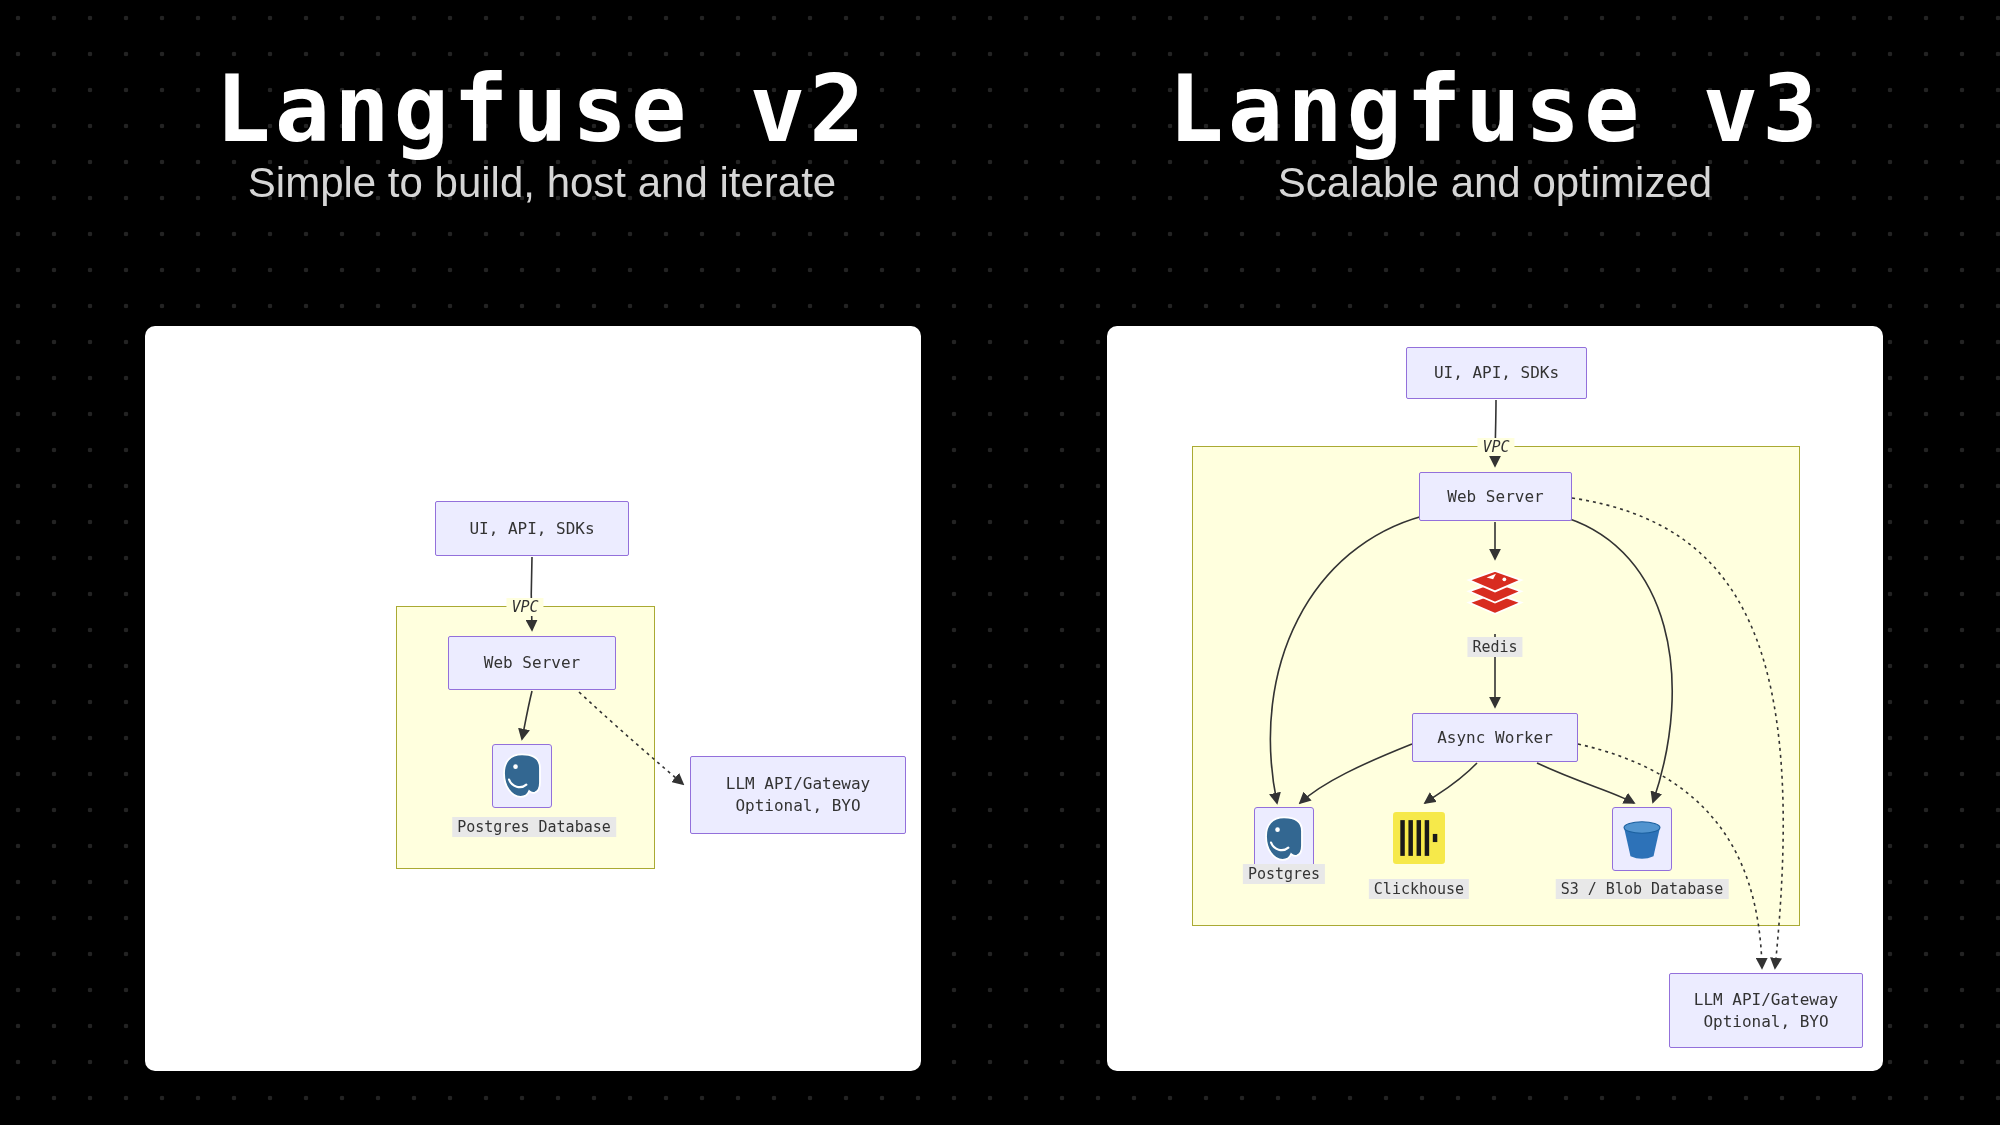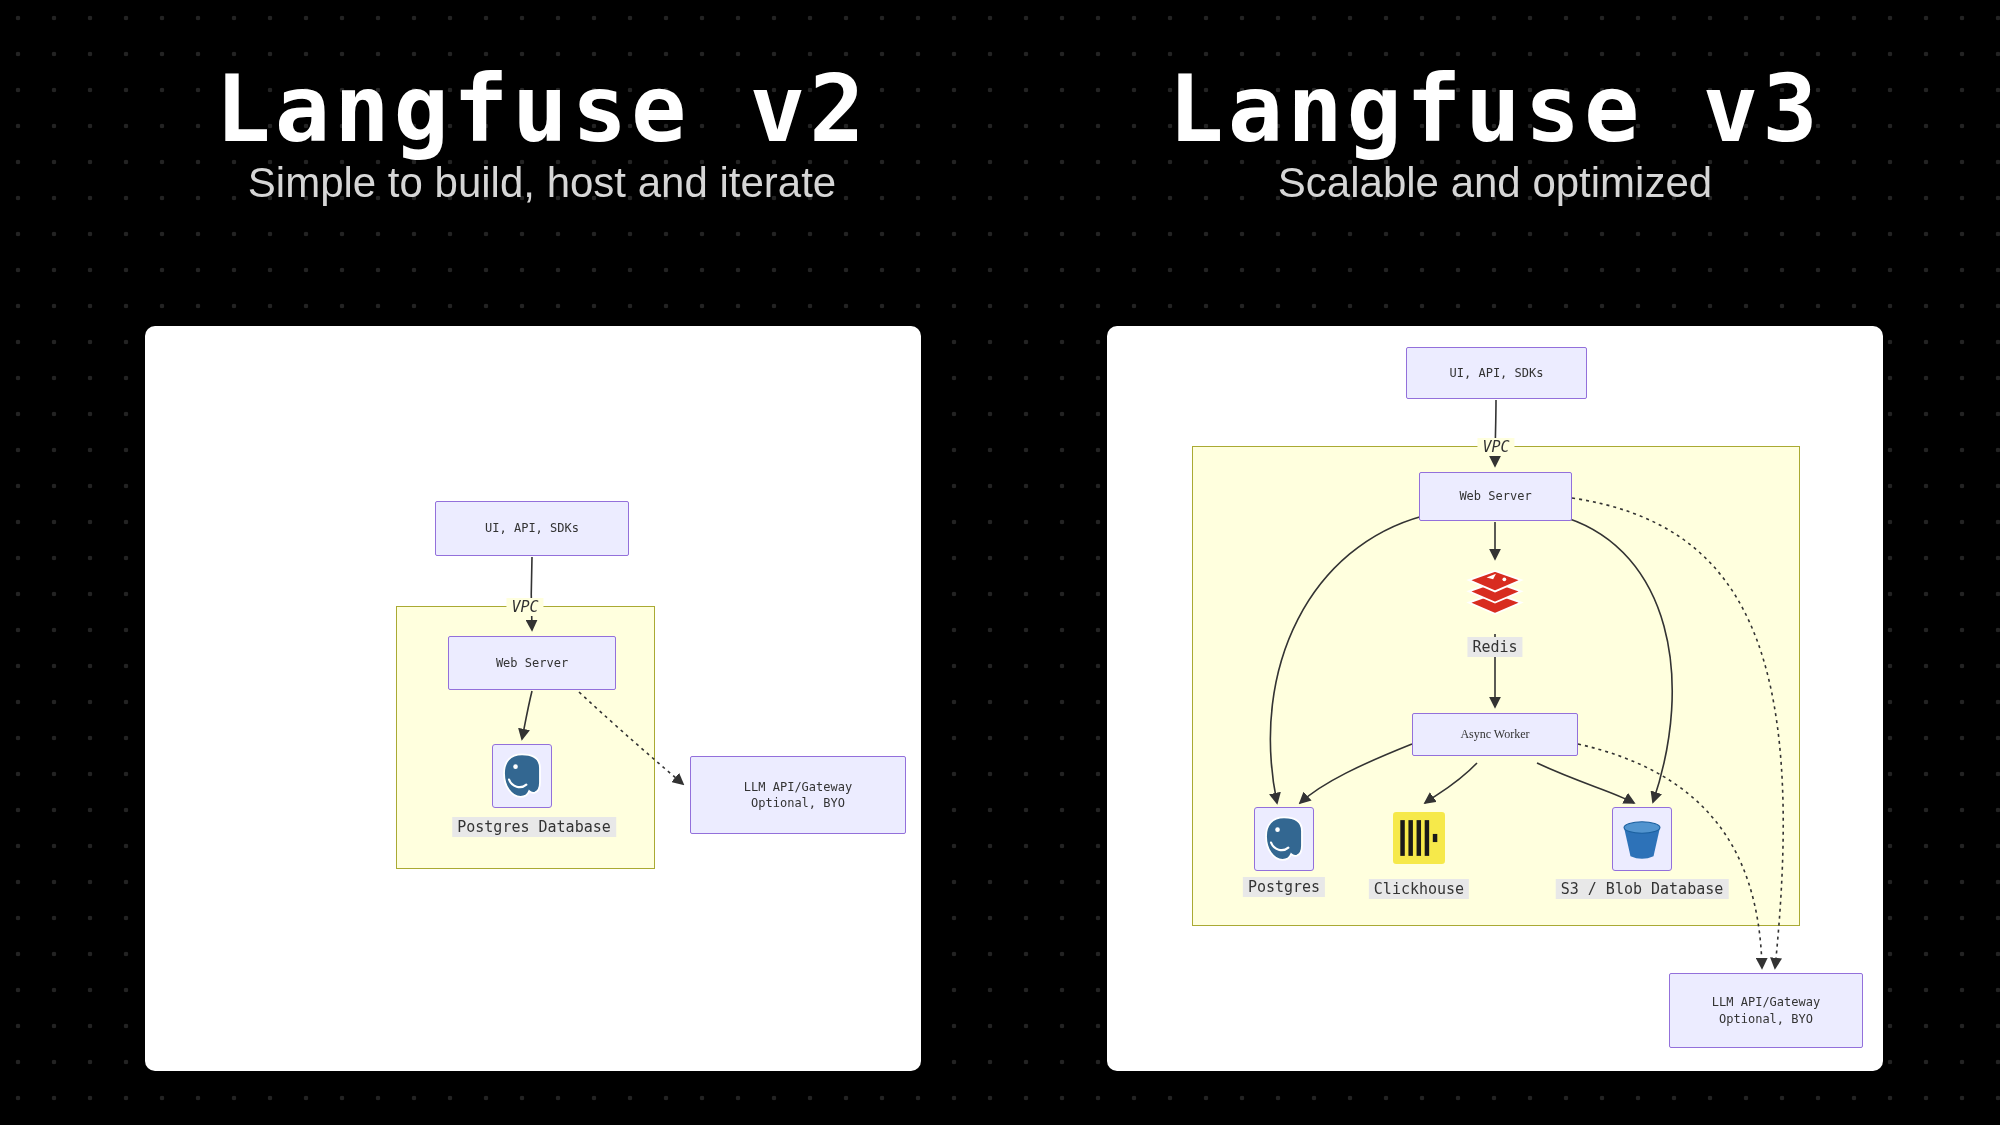--- a/index.html
+++ b/index.html
@@ -30,21 +30,21 @@
     position:absolute; background:#ffffde; border:1px solid #aaaa33;
   }
   .cluster-label {
     position:absolute; transform:translate(-50%,-50%);
     font-size:15px; color:#333; background:#ffffde; padding:0 5px; z-index:3;font-style:italic;
   }
   .node {
     position:absolute; z-index:3;
     background:#ECECFF; border:1px solid #9370DB; border-radius:2px;
     display:flex; flex-direction:column; align-items:center; justify-content:center;
-    font-size:12px; color:#333; text-align:center; line-height:1.35;
+    font-size:16px; color:#333; text-align:center; line-height:1.35;
   }
   .icon-box {
     position:absolute; z-index:3;
     display:flex; align-items:center; justify-content:center;
   }
   .icon-bg {
     background:#ECECFF; border:1px solid #9370DB; border-radius:3px; padding:4px;
   }
   .icon-label {
     position:absolute; z-index:3; transform:translateX(-50%);
@@ -139,32 +139,32 @@
     <svg viewBox="0 0 64 60" width="60" height="56">
       <path d="M32 26 L60 36 L32 48 L4 36 Z" fill="#d82c20" stroke="#ffffff" stroke-width="2"></path>
       <path d="M32 14 L60 24 L32 36 L4 24 Z" fill="#d82c20" stroke="#ffffff" stroke-width="2"></path>
       <path d="M32 2 L60 12 L32 24 L4 12 Z" fill="#d82c20" stroke="#ffffff" stroke-width="2"></path>
       <path d="M23 9 L33 5 L30 11 Z" fill="#ffffff"></path>
       <circle cx="42" cy="11" r="2" fill="#ffffff"></circle>
     </svg>
   </div>
   <div class="icon-label" style="left:388px; top:311px;">Redis</div>
 
-  <div class="node" style="left:305px; top:387px; width:166px; height:43px;font-family:Liberation Serif, serif;">
+  <div class="node" style="left:305px; top:387px; width:166px; height:49px;">
     <span>Async Worker</span>
   </div>
 
   <div class="icon-box icon-bg" style="left:147px; top:481px; width:60px; height:64px;">
     <svg viewBox="0 0 64 66" width="46" height="48">
       <path d="M32 3 C15 3 7 14 7 29 C7 47 17 62 30 62 C36 62 40 59 42 54 C44 56 47 57 50 56 C55 54 57 49 57 42 L57 22 C57 9 47 3 32 3 Z" fill="#336791" stroke="#ffffff" stroke-width="2.5"></path>
       <circle cx="23" cy="20" r="3.2" fill="#fff"></circle>
       <path d="M14 38 C18 48 30 52 38 45" stroke="#fff" stroke-width="3" fill="none" stroke-linecap="round"></path>
     </svg>
   </div>
-  <div class="icon-label" style="left:177px; top:551px;text-align:right;">Postgres</div>
+  <div class="icon-label" style="left:177px; top:538px;text-align:right;">Postgres</div>
 
   <div class="icon-box" style="left:283px; top:483px; width:58px; height:58px;">
     <svg viewBox="0 0 64 64" width="52" height="52">
       <rect x="0" y="0" width="64" height="64" rx="4" fill="#f6e94a"></rect>
       <rect x="9" y="10" width="5.5" height="44" fill="#1a1a1a"></rect>
       <rect x="19" y="10" width="5.5" height="44" fill="#1a1a1a"></rect>
       <rect x="29" y="10" width="5.5" height="44" fill="#1a1a1a"></rect>
       <rect x="39" y="10" width="5.5" height="44" fill="#1a1a1a"></rect>
       <rect x="49" y="27" width="5.5" height="10" fill="#1a1a1a"></rect>
     </svg>

